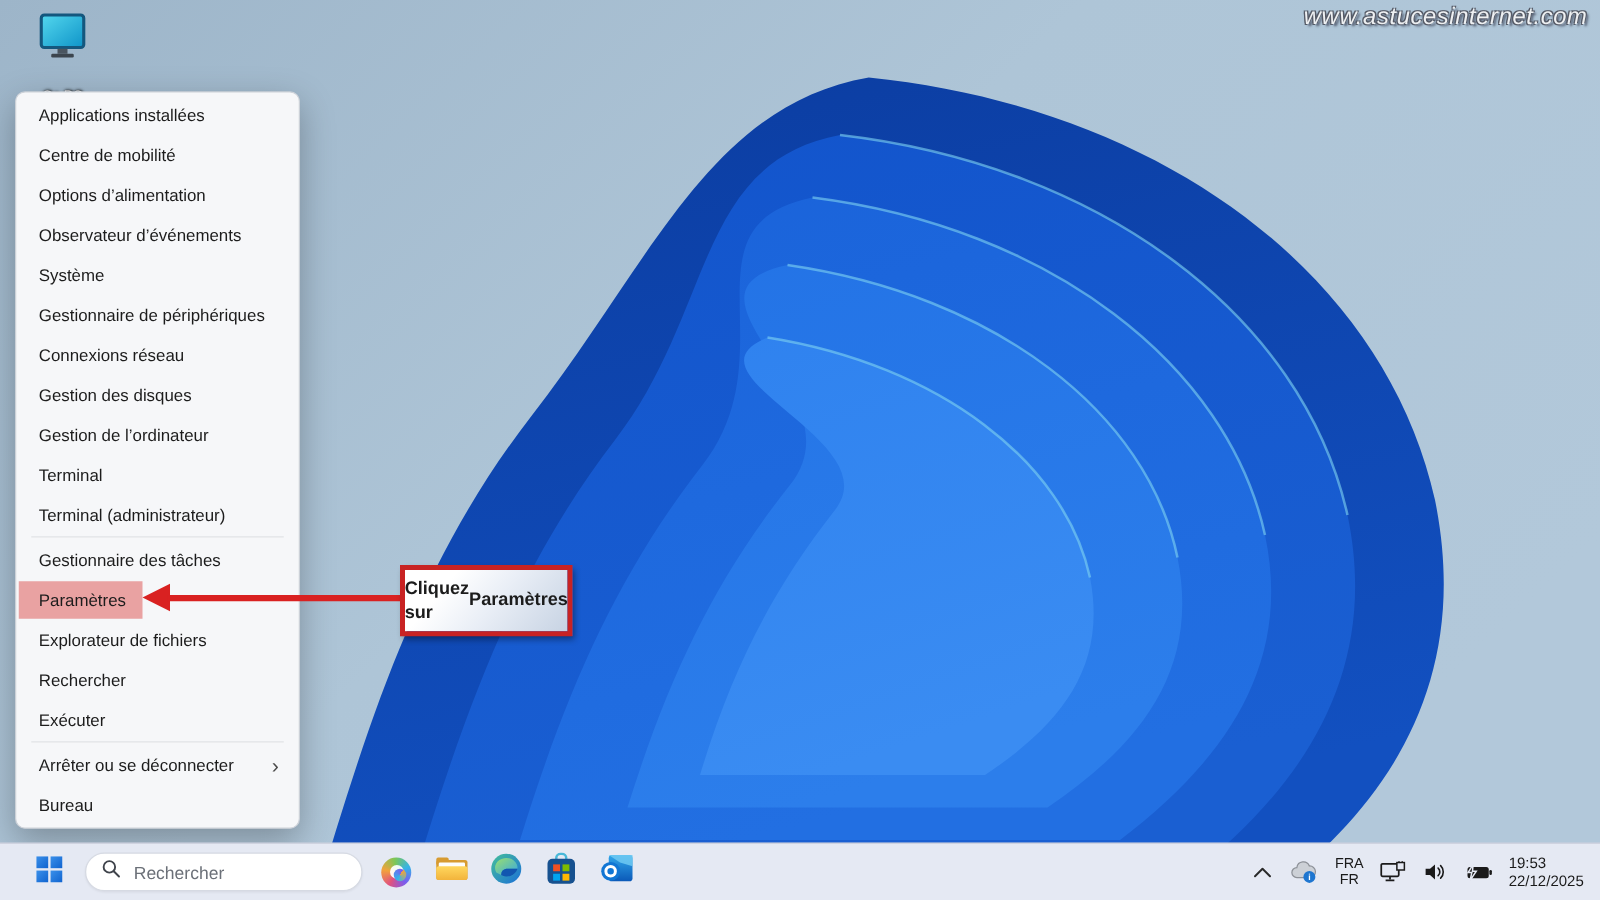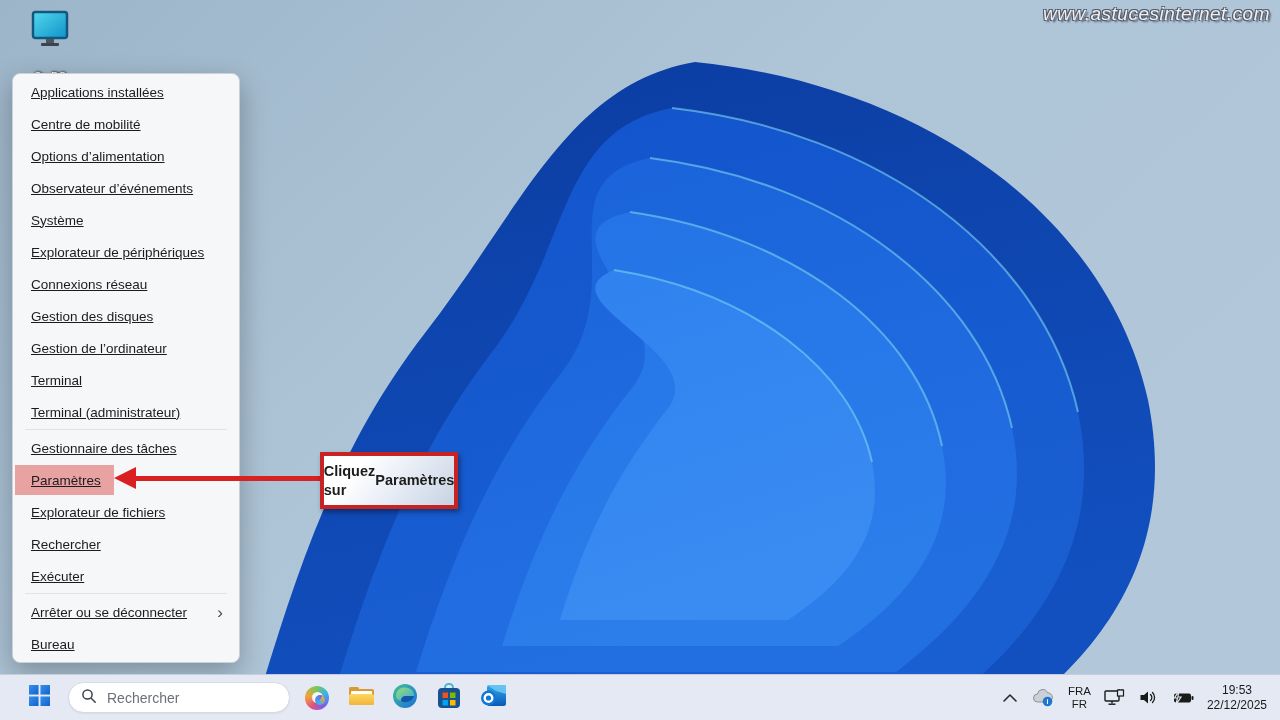--- a/index.html
+++ b/index.html
@@ -32,21 +32,21 @@
     position:absolute; left:12px; top:73px; width:228px; z-index:5;
     background:#f6f7f9; border:1px solid #ccd1d8; border-radius:8px;
     box-shadow:0 10px 28px rgba(0,0,0,.28);
     padding:2px 0;
   }
   .menu-item {
     position:relative; height:32px; display:flex; align-items:center;
     padding-left:18px; padding-right:12px;
     font-size:13.5px; color:#1c1c1c; cursor:default;
   }
-  .mi-label { position:relative; z-index:1;text-decoration:underline; }
+  .mi-label { position:relative; z-index:1; }
   .pink-box {
     position:absolute; left:2px; top:1px; width:99px; height:30px;
     background:#e9a2a2; z-index:0;
   }
   .menu-sep { height:1px; background:#e1e3e6; margin:1px 12px 2px 12px; }
   .sub-chevron { margin-left:auto; font-size:17px; color:#4a4a4a; line-height:1; padding-right:4px; }
 
   
   .arrow-head {
     position:absolute; left:114px; top:467px; z-index:8; width:0; height:0;
@@ -93,21 +93,21 @@
   }
   .copilot-circle::before {
     content:""; position:absolute; left:10px; top:9px; width:10px; height:10px;
     border-radius:50%; background:conic-gradient(from 30deg,#f2a23c,#35b3e8,#7a5cf0);
     z-index:1;
   }
 
   
   .tray { margin-left:auto; display:flex; align-items:center; gap:13px; padding-right:13px; }
   .lang-block { font-size:11.5px; line-height:13px; color:#1a1a1a; text-align:center; }
-  .clock-block { font-size:12px; line-height:15px; color:#1a1a1a; text-align:center; }
+  .clock-block { font-size:12px; line-height:15px; color:#1a1a1a; text-align:left; }
   .tray-icon { display:flex; align-items:center; justify-content:center; }
 </style>
 </head>
 <body>
 
 <svg id="wallpaper" width="1280" height="720" viewBox="0 0 1280 720">
   <defs>
     <linearGradient id="sky" x1="0" y1="0" x2="1" y2="0.6">
       <stop offset="0" stop-color="#9db5c9"></stop>
       <stop offset="0.5" stop-color="#aec5d7"></stop>
@@ -177,21 +177,21 @@
   <div class="menu-item">
       <span class="mi-label">Options d’alimentation</span>
     </div>
   <div class="menu-item">
       <span class="mi-label">Observateur d’événements</span>
     </div>
   <div class="menu-item">
       <span class="mi-label">Système</span>
     </div>
   <div class="menu-item">
-      <span class="mi-label">Explorateur de périphériques</span>
+      <span class="mi-label">Gestionnaire de périphériques</span>
     </div>
   <div class="menu-item">
       <span class="mi-label">Connexions réseau</span>
     </div>
   <div class="menu-item">
       <span class="mi-label">Gestion des disques</span>
     </div>
   <div class="menu-item">
       <span class="mi-label">Gestion de l’ordinateur</span>
     </div>

